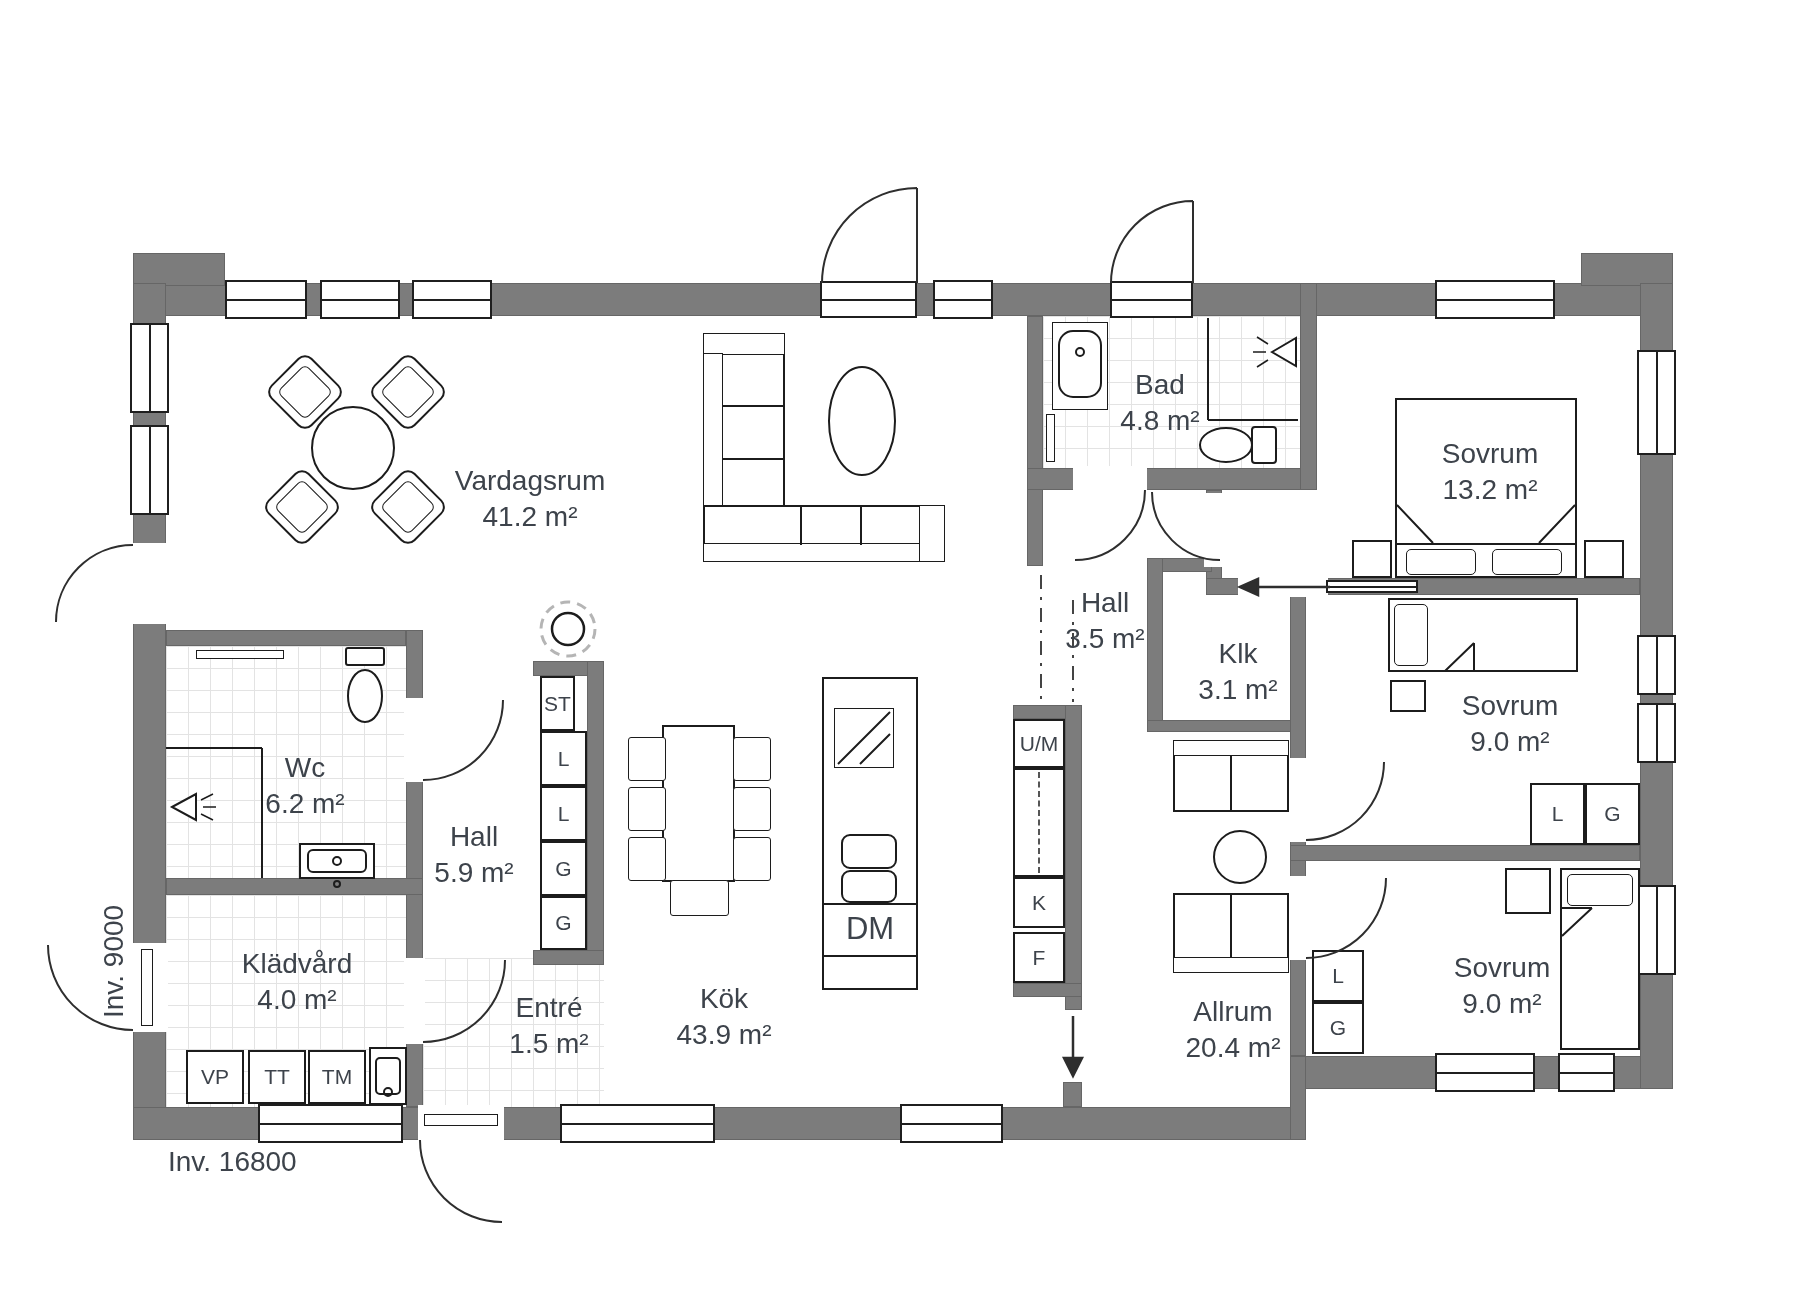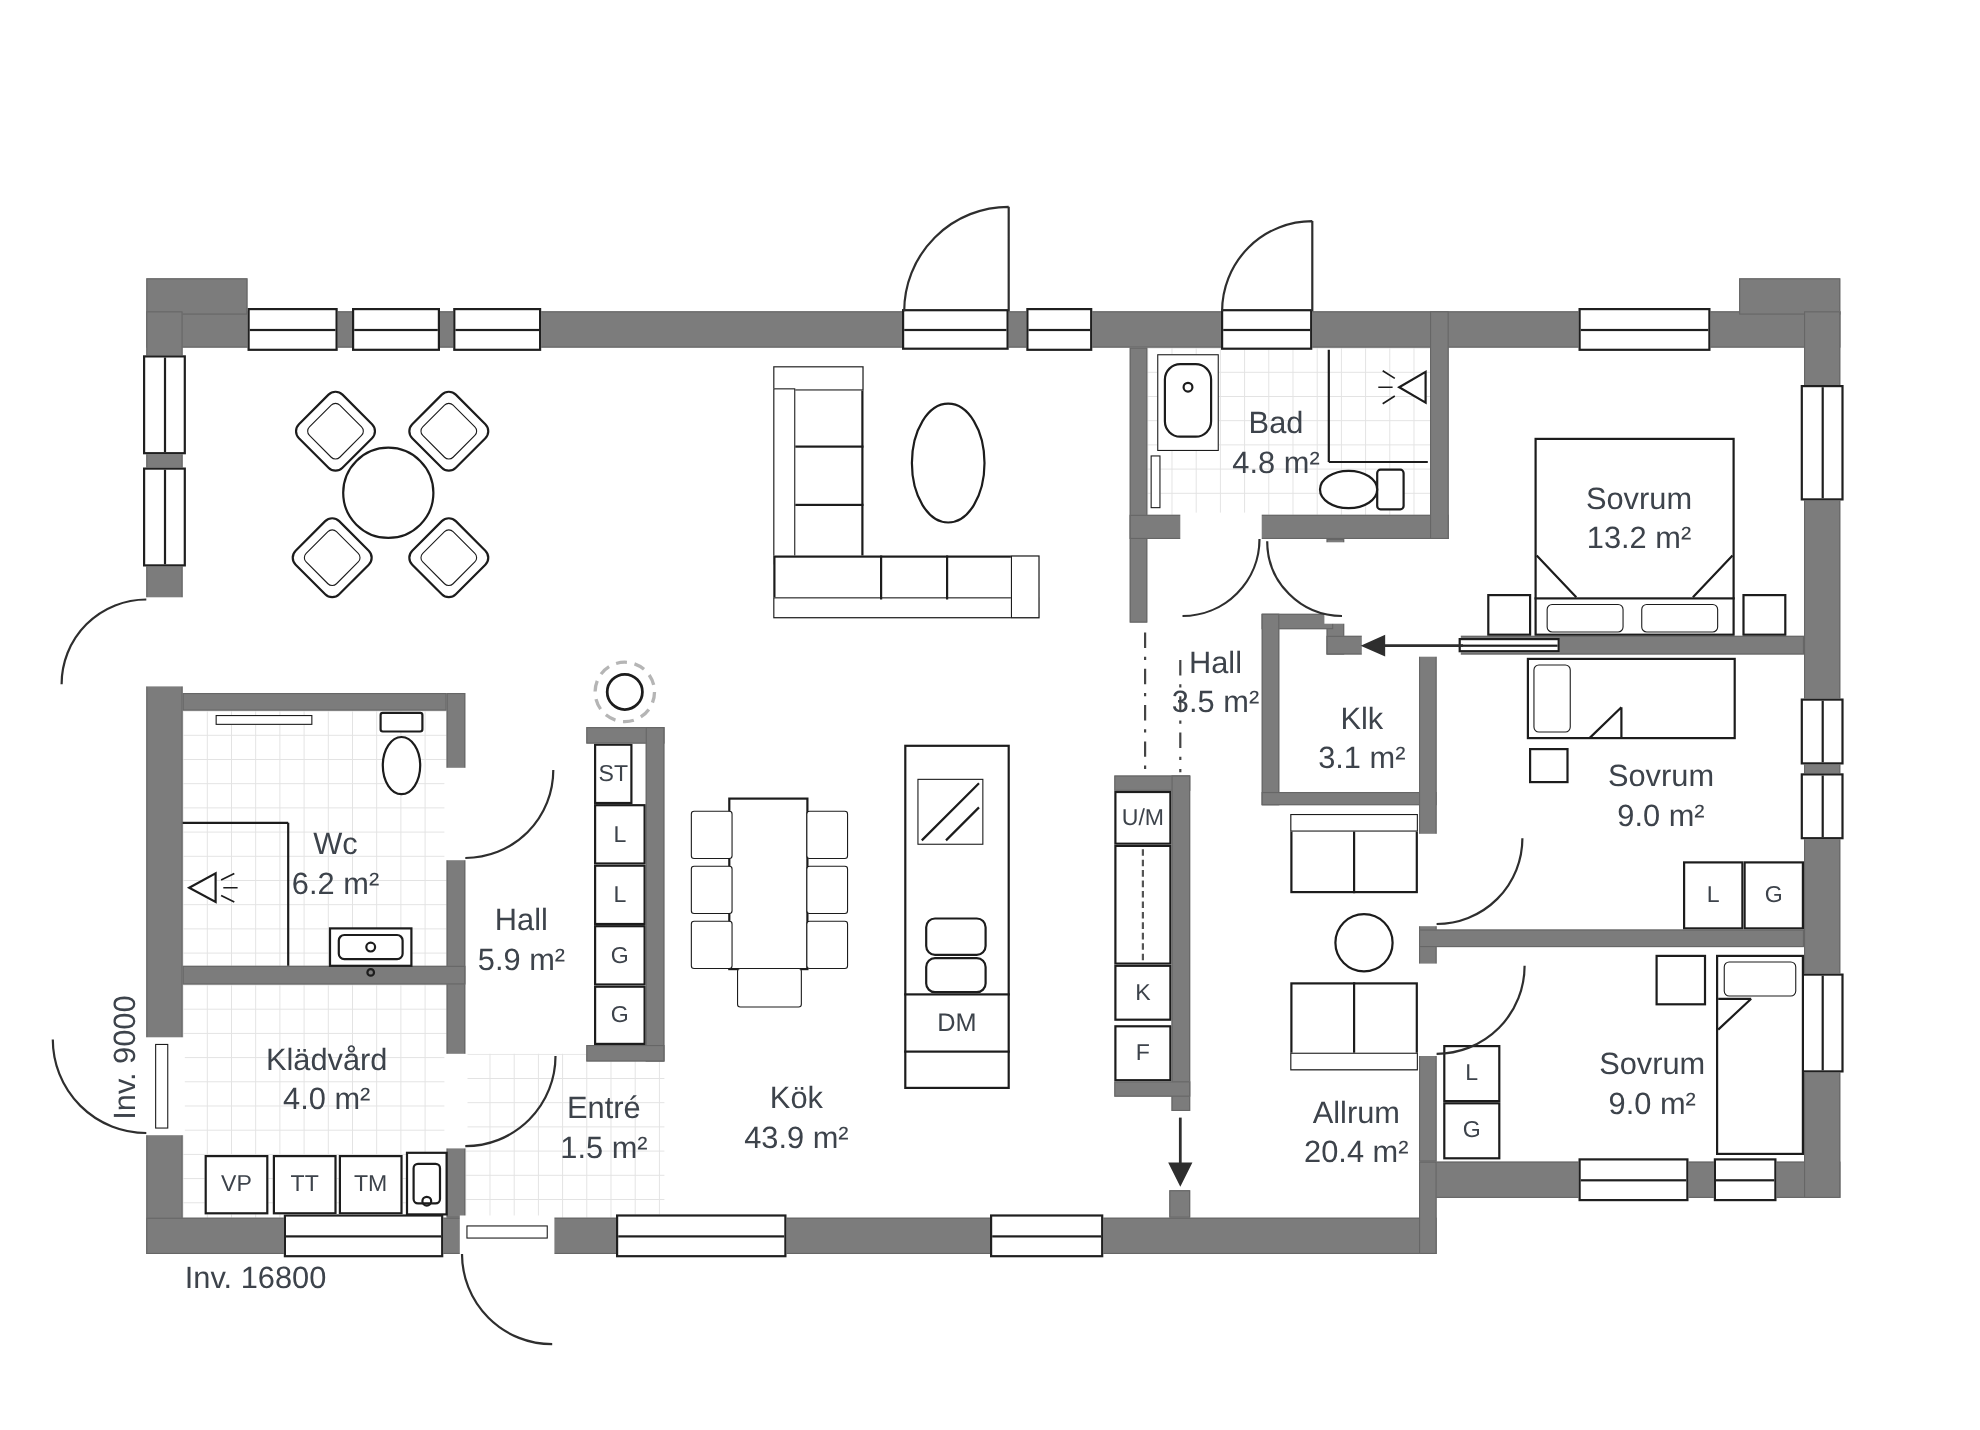--- a/index.html
+++ b/index.html
@@ -21,21 +21,21 @@
   .vdash{position:absolute;border-left:2px dashed #555;}
   .box{position:absolute;background:#ffffff;border:2px solid #1c1c1c;box-sizing:border-box;
        display:flex;align-items:center;justify-content:center;color:#3d434b;font-size:21px;}
   .dchair{position:absolute;background:#ffffff;border:1.8px solid #1c1c1c;border-radius:3px;}
   .chair{position:absolute;background:#ffffff;border:2px solid #1c1c1c;border-radius:10px;
          transform:rotate(45deg);}
   .chair .inner{position:absolute;inset:7px;border:1.5px solid #1c1c1c;border-radius:6px;}
   .room-label{position:absolute;transform:translate(-50%,-50%);text-align:center;color:#3d434b;
               font-size:28px;line-height:1.3;white-space:nowrap;}
   .small-label{position:absolute;display:flex;align-items:center;justify-content:center;
-               color:#3d434b;font-size:23px;}
+               color:#3d434b;font-size:31px;}
   .dim{position:absolute;color:#3d434b;font-size:28px;white-space:nowrap;}
   svg{position:absolute;left:0;top:0;pointer-events:none;}
 </style>
 </head>
 <body>
 
 <div id="stage">
 
   <div class="tiles" style="left:1043px;top:316px;width:257px;height:152px;"></div>
   <div class="tiles" style="left:166px;top:646px;width:240px;height:232px;"></div>
@@ -329,20 +329,24 @@
     <g>
       <circle cx="1240" cy="857" r="26" fill="#ffffff" stroke="#1c1c1c" stroke-width="2"></circle>
     </g>
     <g fill="none" stroke="#1c1c1c" stroke-width="2">
       <path d="M 1397 505 L 1433 543 M 1575 505 L 1539 543"></path>
       <path d="M 1445 671 L 1474 643 M 1474 643 L 1474 671"></path>
       <path d="M 1562 936 L 1592 908 M 1562 908 H 1592"></path>
     </g>
   </svg>
 
+  <div class="room-label" style="left:530px;top:499px;">
+    <div>Vardagsrum</div>
+    <div>41.2 m²</div>
+  </div>
   <div class="room-label" style="left:724px;top:1017px;text-align:center;">
     <div>Kök</div>
     <div>43.9 m²</div>
   </div>
   <div class="room-label" style="left:474px;top:855px;">
     <div>Hall</div>
     <div>5.9 m²</div>
   </div>
   <div class="room-label" style="left:305px;top:786px;">
     <div>Wc</div>

